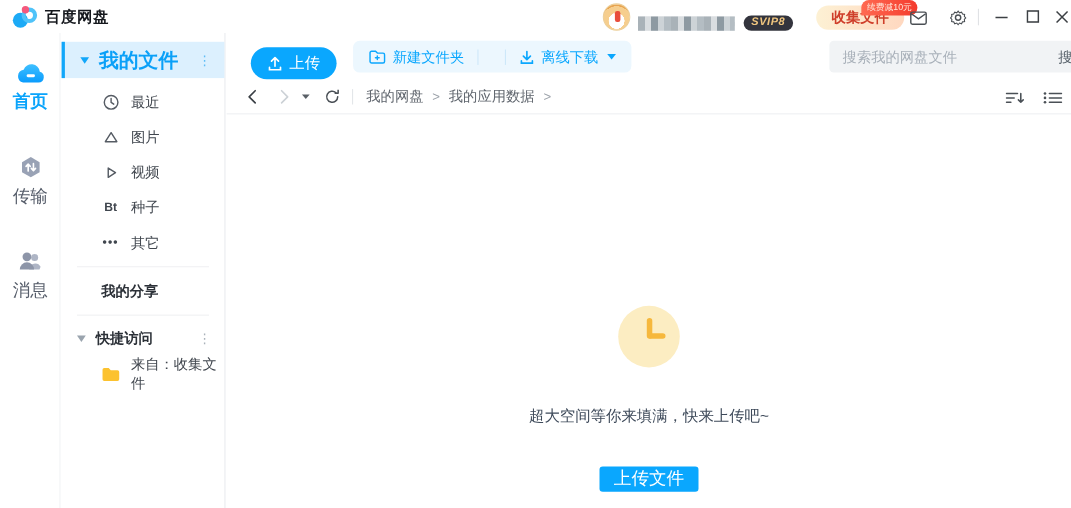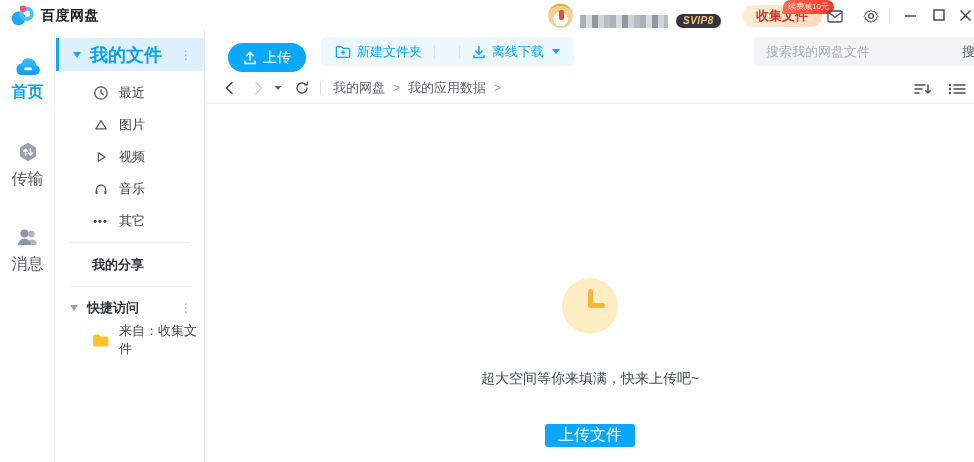--- a/index.html
+++ b/index.html
@@ -190,28 +190,22 @@
   </div>
   <div class="side-item">
     <span class="ic">
       <svg width="16" height="16" viewBox="0 0 16 16">
           <path d="M5.4 3.8 12 8 5.4 12.2 Z" fill="none" stroke="#565c64" stroke-width="1.3" stroke-linejoin="round"></path>
         </svg>
     </span>
     <span class="lbl">视频</span>
   </div>
   <div class="side-item">
-    <span class="ic">
-      <svg width="16" height="16" viewBox="0 0 16 16">
-          <path d="M3.4 11.2 V8.6 a4.6 4.6 0 0 1 9.2 0 v2.6" fill="none" stroke="#565c64" stroke-width="1.3" stroke-linecap="round"></path>
-          <rect x="2.6" y="9.8" width="2.1" height="3.4" rx="1" fill="#565c64"></rect>
-          <rect x="11.3" y="9.8" width="2.1" height="3.4" rx="1" fill="#565c64"></rect>
-        </svg>
-    </span>
-    <span class="lbl">音乐</span>
+    <span class="ic bt-ic">Bt</span>
+    <span class="lbl">种子</span>
   </div>
   <div class="side-item">
     <span class="ic dots-ic">•••</span>
     <span class="lbl">其它</span>
   </div>
 
   <div class="side-divider"></div>
   <div class="side-bold">我的分享</div>
   <div class="side-divider"></div>
 

